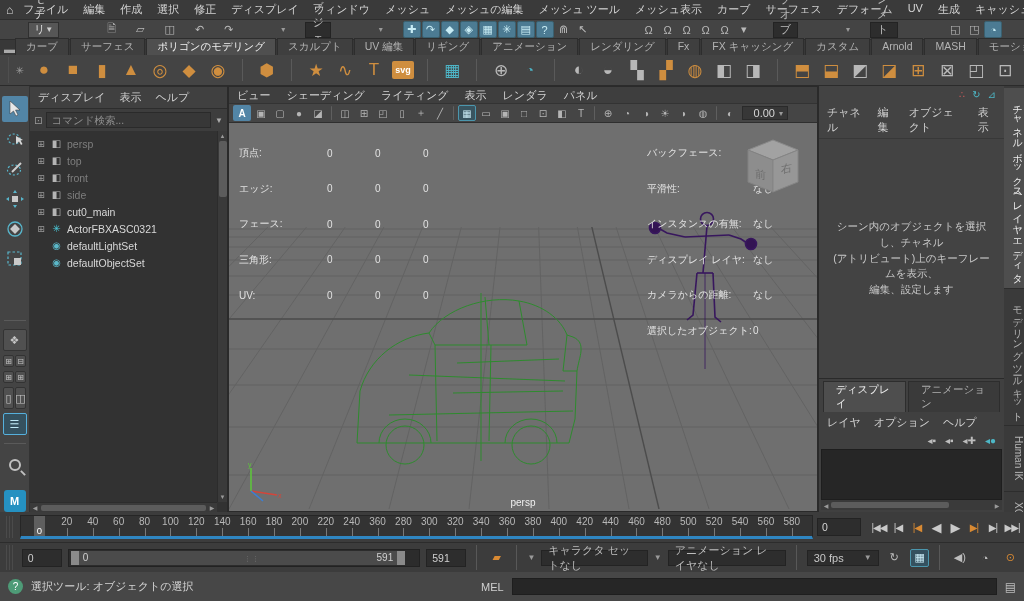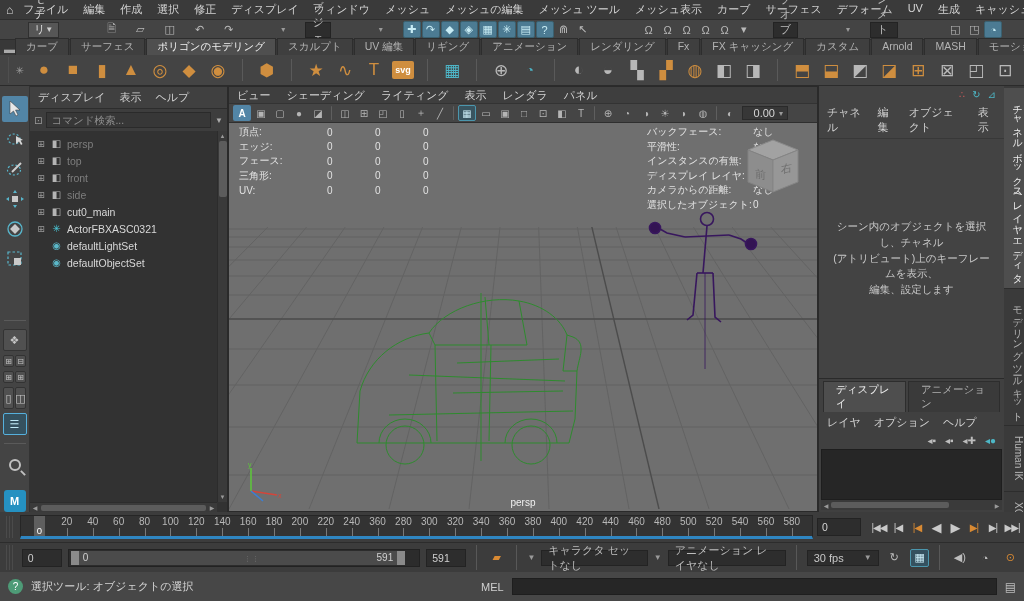--- a/index.html
+++ b/index.html
@@ -85,21 +85,21 @@
   #vtoolbar { height:20px; background:#454545; border-top:1px solid #333; border-bottom:1px solid #2f2f2f; display:flex; align-items:center; padding:0 4px; gap:1px; }
   .vicon { width:18px; height:16px; display:flex; align-items:center; justify-content:center; color:#b5b5b5; font-size:10px; border-radius:2px; }
   .vicon.act { background:#5285a6; color:#fff; font-weight:bold; }
   .vicon.hl { background:#39545f; border:1px solid #4b96ad; color:#cdeef8; }
   .vicon.sep { width:1px; height:14px; background:#5f5f5f; margin:0 3px; }
   #vtoolbar .expfield { margin-left:2px; background:#373737; border:1px solid #2a2a2a; color:#d6d6d6; width:46px; height:14px; display:flex; align-items:center; justify-content:flex-end; padding:0 4px; gap:4px; }
   #vcanvas { position:relative; flex:1; overflow:hidden; }
   #vcanvas svg.scene { position:absolute; inset:0; }
 
   .hud { position:absolute; font-size:10px; color:#e2e2e2; }
-  .hud-row { display:flex; height:14.5px; align-items:center; }
+  .hud-row { display:flex; height:14.5px; align-items:center;margin-top:21px; }
   .hud-label { width:88px; }
   .hud-v { width:48px; }
   .hudr-label { width:106px; }
   #persp-label { position:absolute; bottom:3px; left:0; right:0; text-align:center; color:#f0f0f0; font-size:10px; }
   #viewcube { position:absolute; top:14px; right:16px; }
   #axisgizmo { position:absolute; left:8px; bottom:6px; }
 
   
   #rightpanel { width:186px; background:#434343; border-left:1px solid #2a2a2a; display:flex; flex-direction:column; }
   #cb-icons { height:16px; display:flex; justify-content:flex-end; align-items:center; gap:7px; padding:0 8px; }

